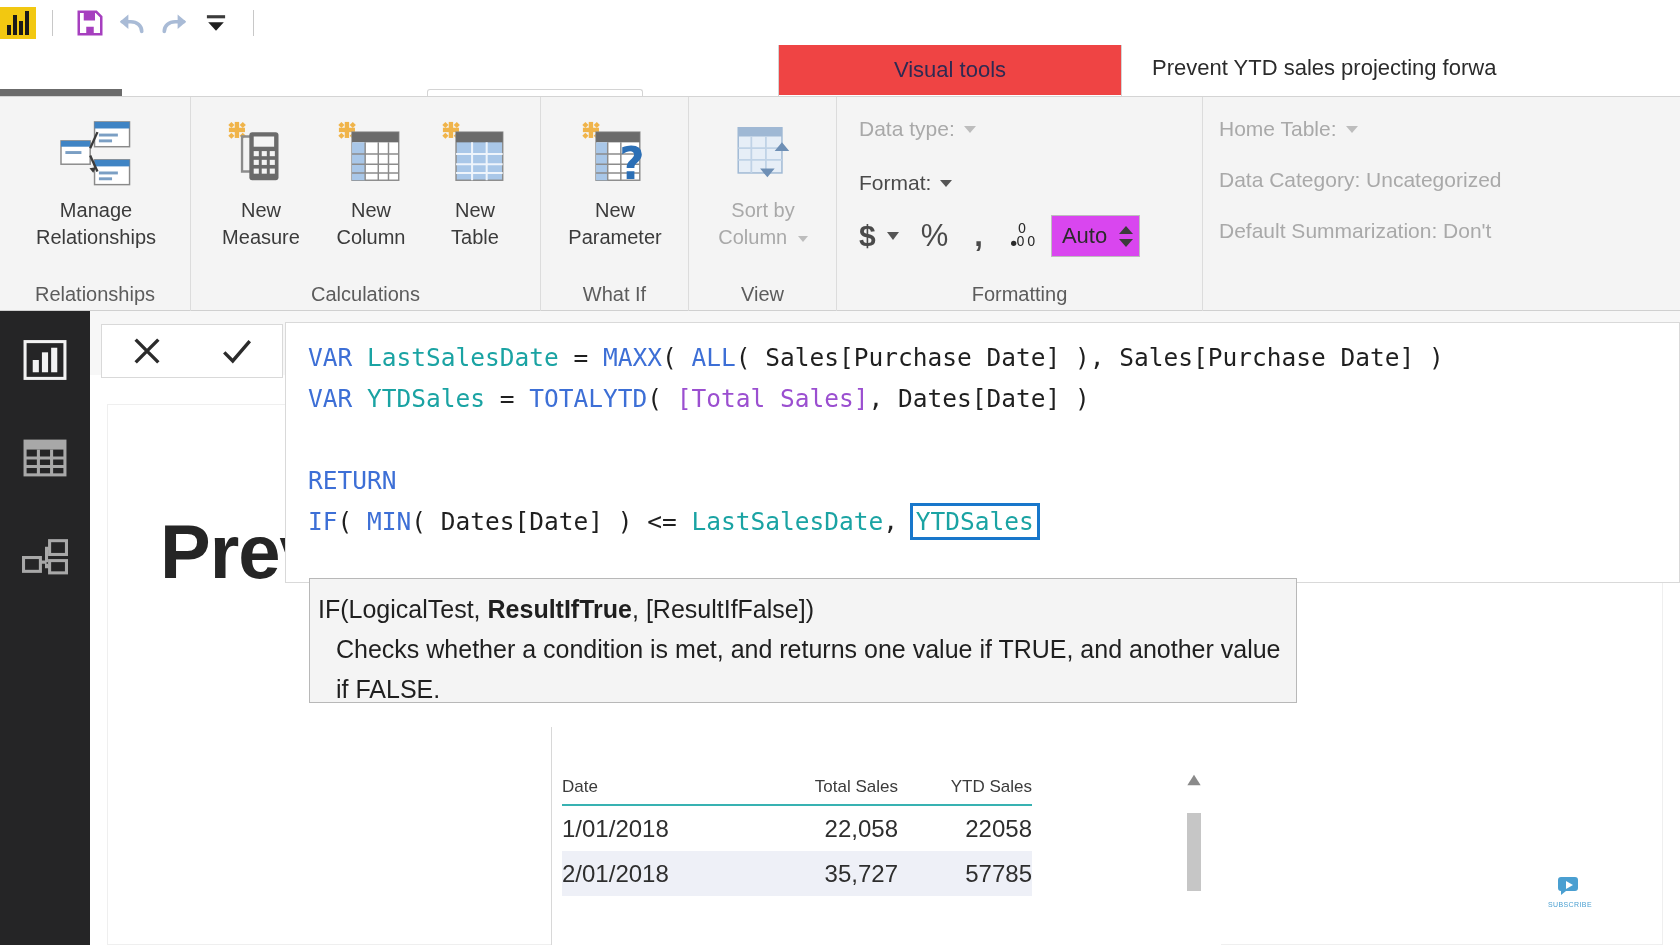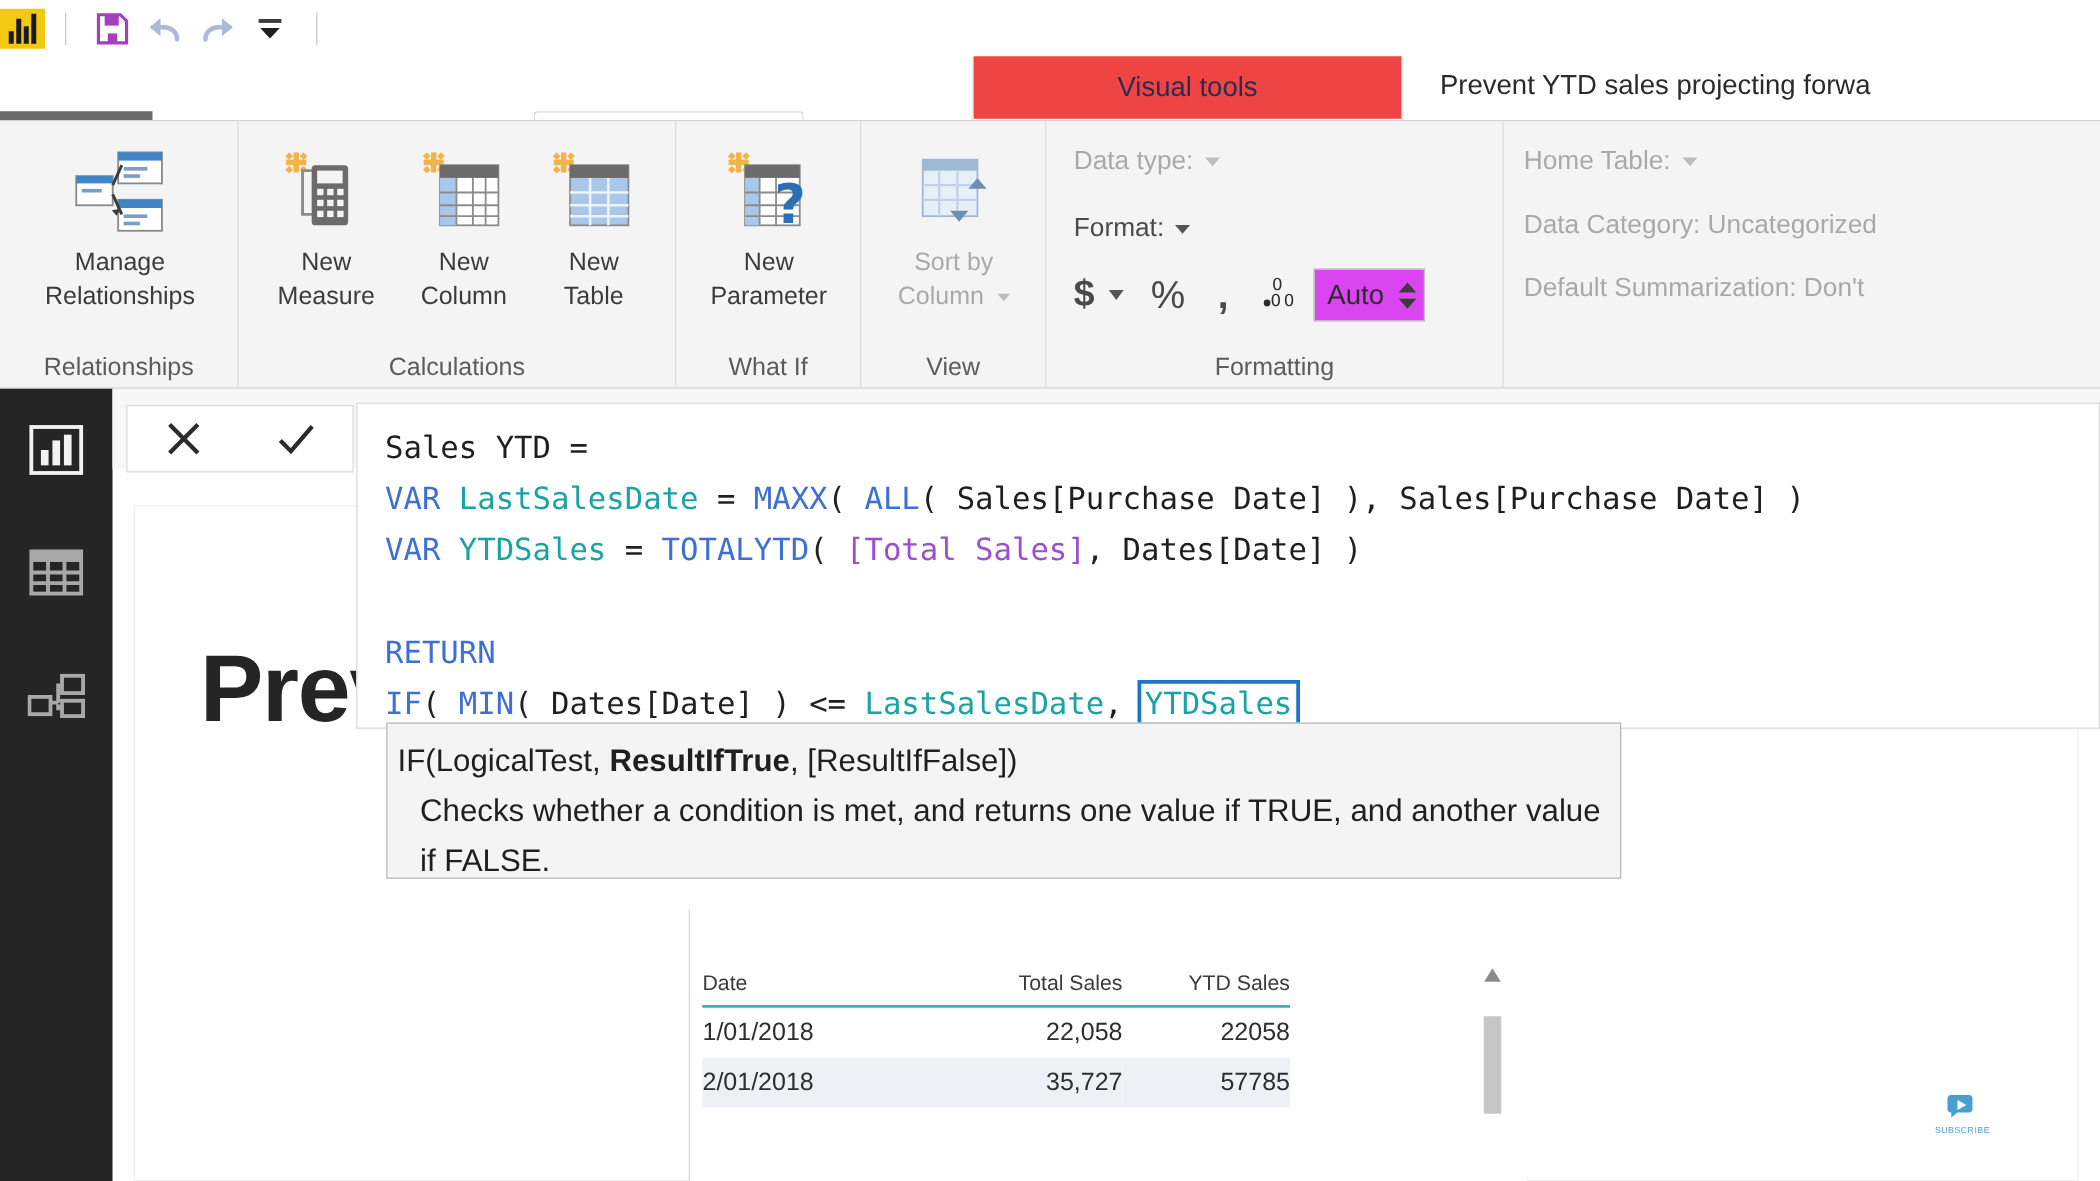--- a/index.html
+++ b/index.html
@@ -201,21 +201,21 @@
     position:absolute; left:10px; top:50px; width:470px;
     font-size:24px; color:#2e2e2e;
     border-collapse:collapse;
   }
   #tbl th {
     font-size:17px; font-weight:normal; color:#3b3b3b;
     padding:0 0 7px 0; text-align:right;
     border-bottom:2px solid #38B2B2;
   }
   #tbl th.c0, #tbl td.c0 { text-align:left; }
-  #tbl td { padding:9px 0 8px 0; text-align:right; font-size:20px; color:#2e2e2e;margin-top:44px; }
+  #tbl td { padding:9px 0 8px 0; text-align:right; font-size:24px; color:#2e2e2e;margin-top:44px; }
   #tbl tr.alt td { background:#eef0f7; }
   .scrollzone {
     position:absolute; right:18px; top:46px; width:18px; height:198px;
   }
   .scroll-up { position:absolute; top:0; left:1px; }
   .scroll-thumb {
     position:absolute; top:40px; left:2px; width:14px; height:78px;
     background:#c6c6c6;
   }
   .watermark {
@@ -593,21 +593,20 @@
     </svg>
   </div>
   <div class="fb" title="Commit">
     <svg width="34" height="34" viewBox="0 0 24 24">
       <path d="M3 13l6 6L21 5" stroke="#2b2b2b" stroke-width="2.4" fill="none"></path>
     </svg>
   </div>
 </div>
 
 <div id="editor">
-    <div><span class="k-tbl">Sales YTD =</span></div>
     <div><span class="k-kw">VAR </span><span class="k-var">LastSalesDate </span><span class="k-tbl">= </span><span class="k-fn">MAXX</span><span class="k-tbl">( </span><span class="k-fn">ALL</span><span class="k-tbl">( Sales[Purchase Date] ), Sales[Purchase Date] )</span></div>
     <div><span class="k-kw">VAR </span><span class="k-var">YTDSales </span><span class="k-tbl">= </span><span class="k-fn">TOTALYTD</span><span class="k-tbl">( </span><span class="k-meas">[Total Sales]</span><span class="k-tbl">, Dates[Date] )</span></div>
     <div>&nbsp;</div>
     <div><span class="k-kw">RETURN</span></div>
     <div><span class="k-kw">IF</span><span class="k-tbl">( </span><span class="k-kw">MIN</span><span class="k-tbl">( Dates[Date] ) &lt;= </span><span class="k-var">LastSalesDate</span><span class="k-tbl">, </span><span class="selbox">YTDSales</span></div>
   </div>
 
 <div id="tip">
   <div class="sig">
     <span>IF(LogicalTest, </span><b>ResultIfTrue</b><span>, [ResultIfFalse])</span>

